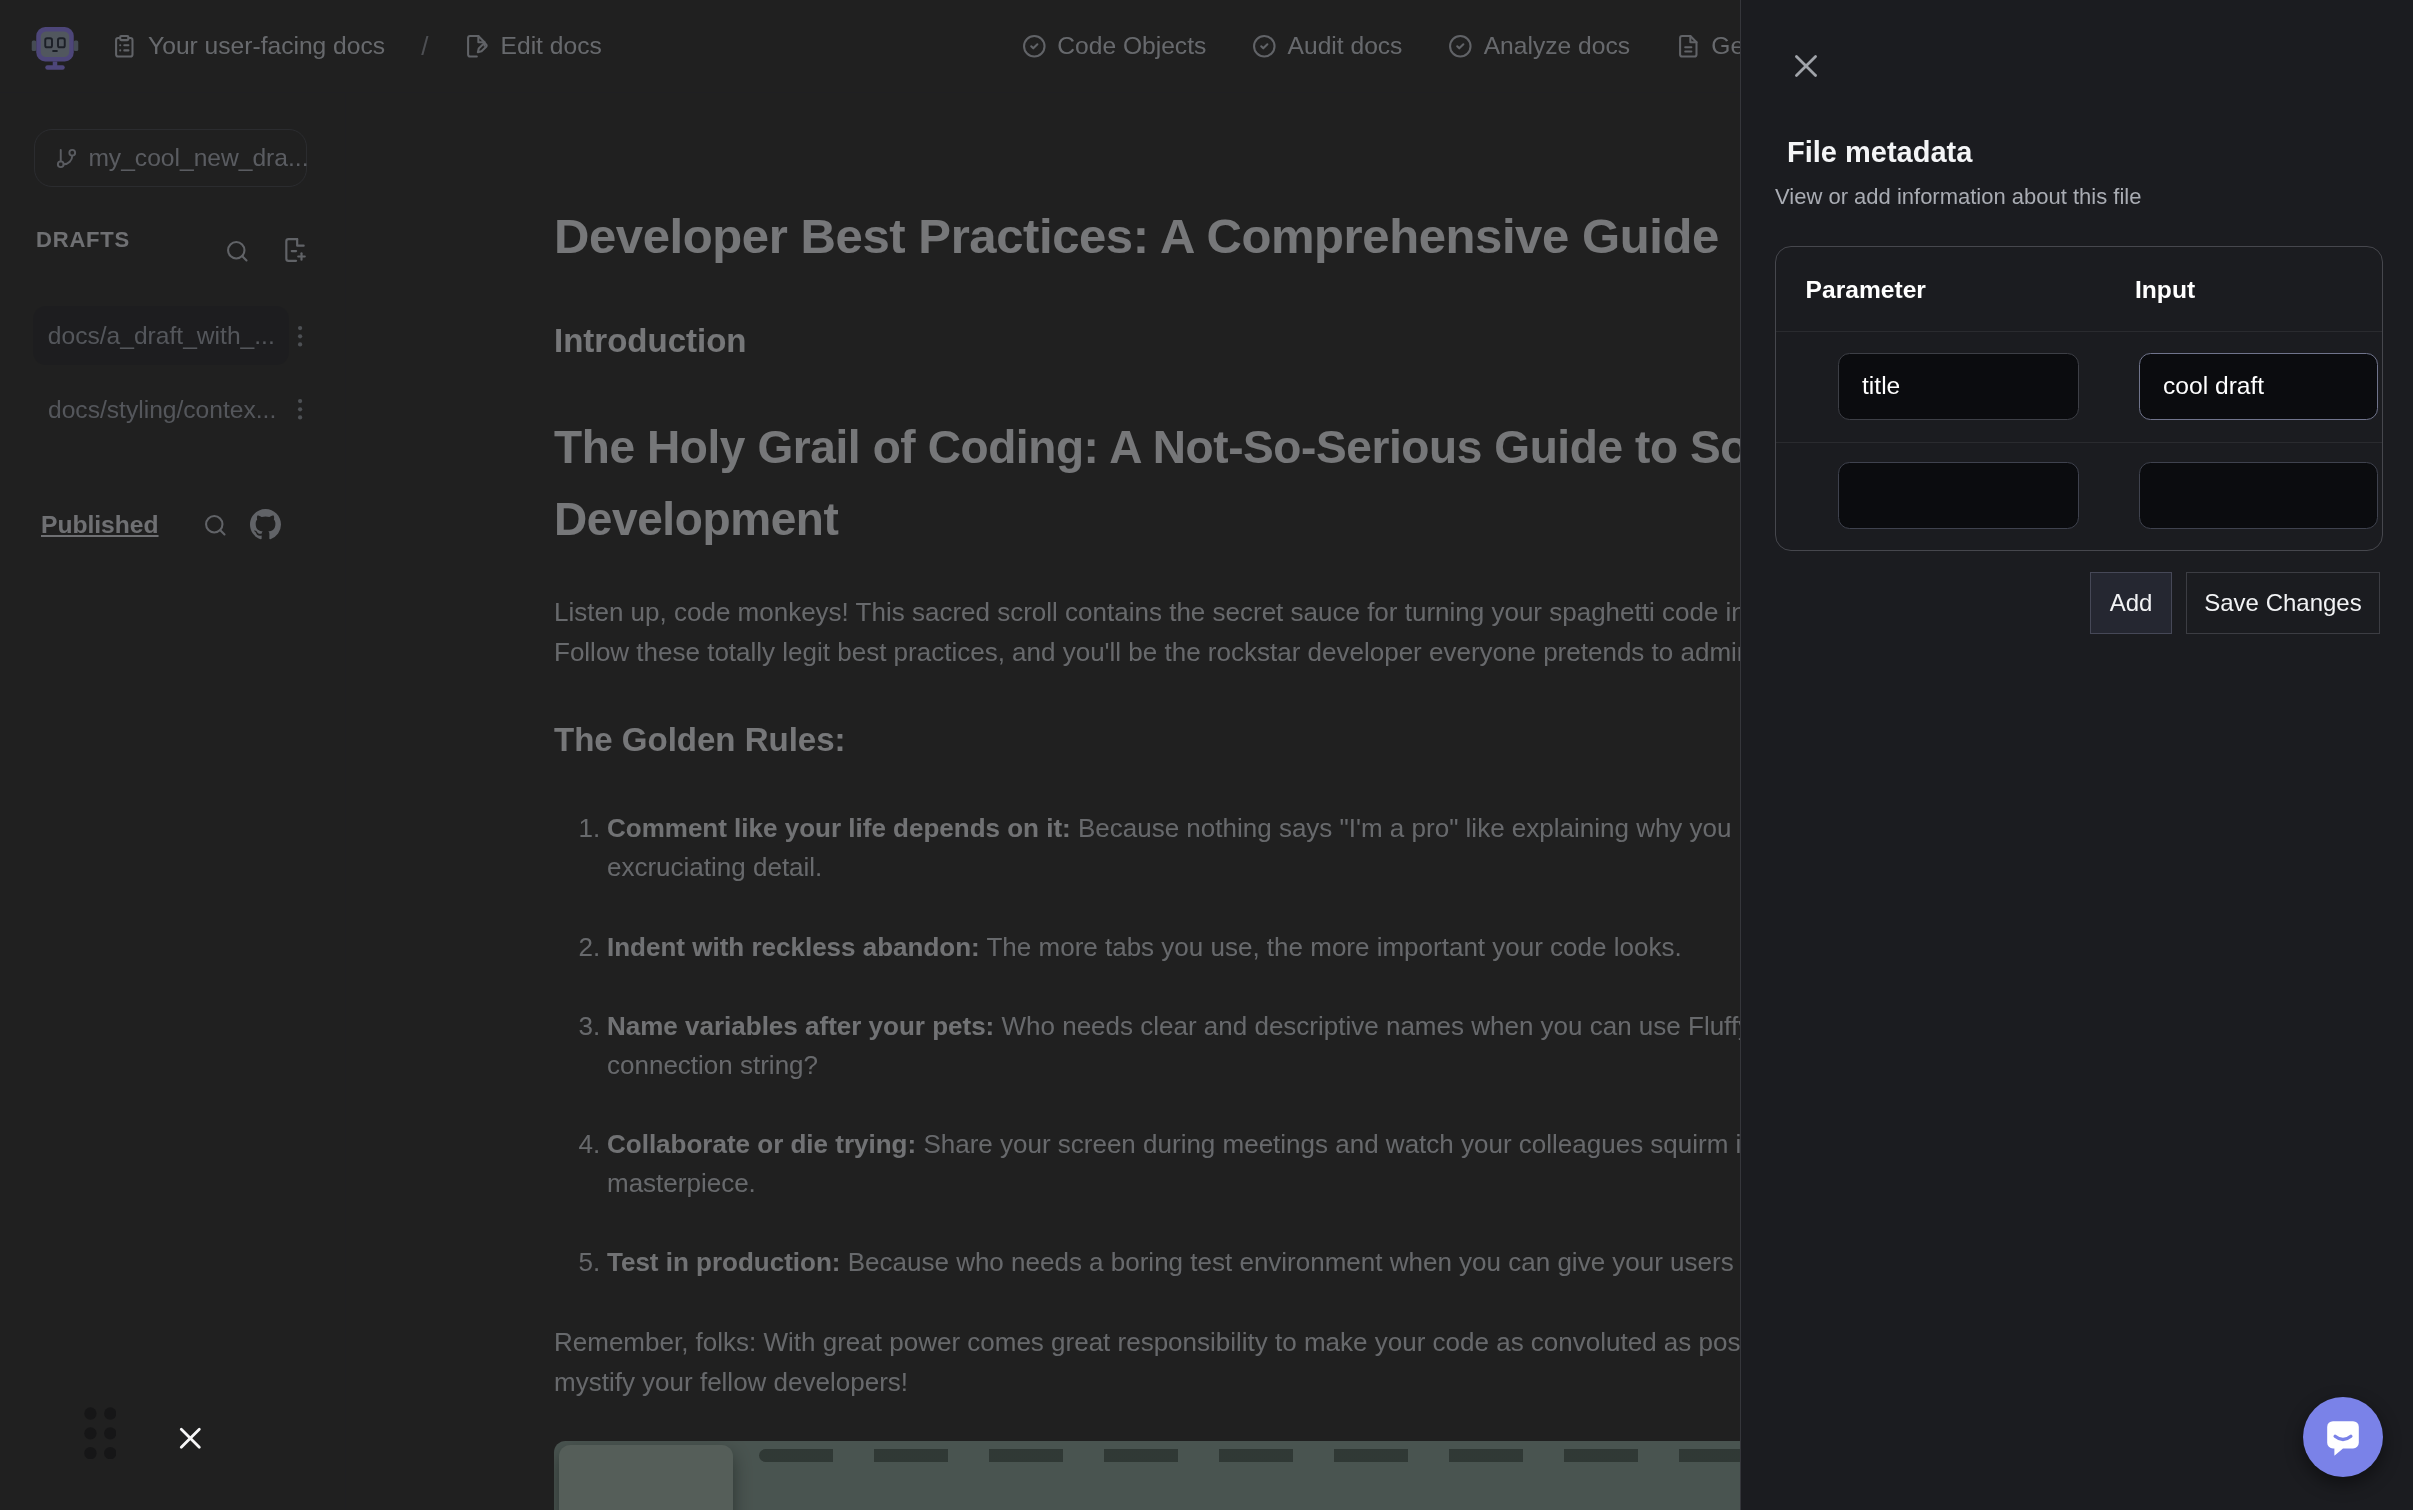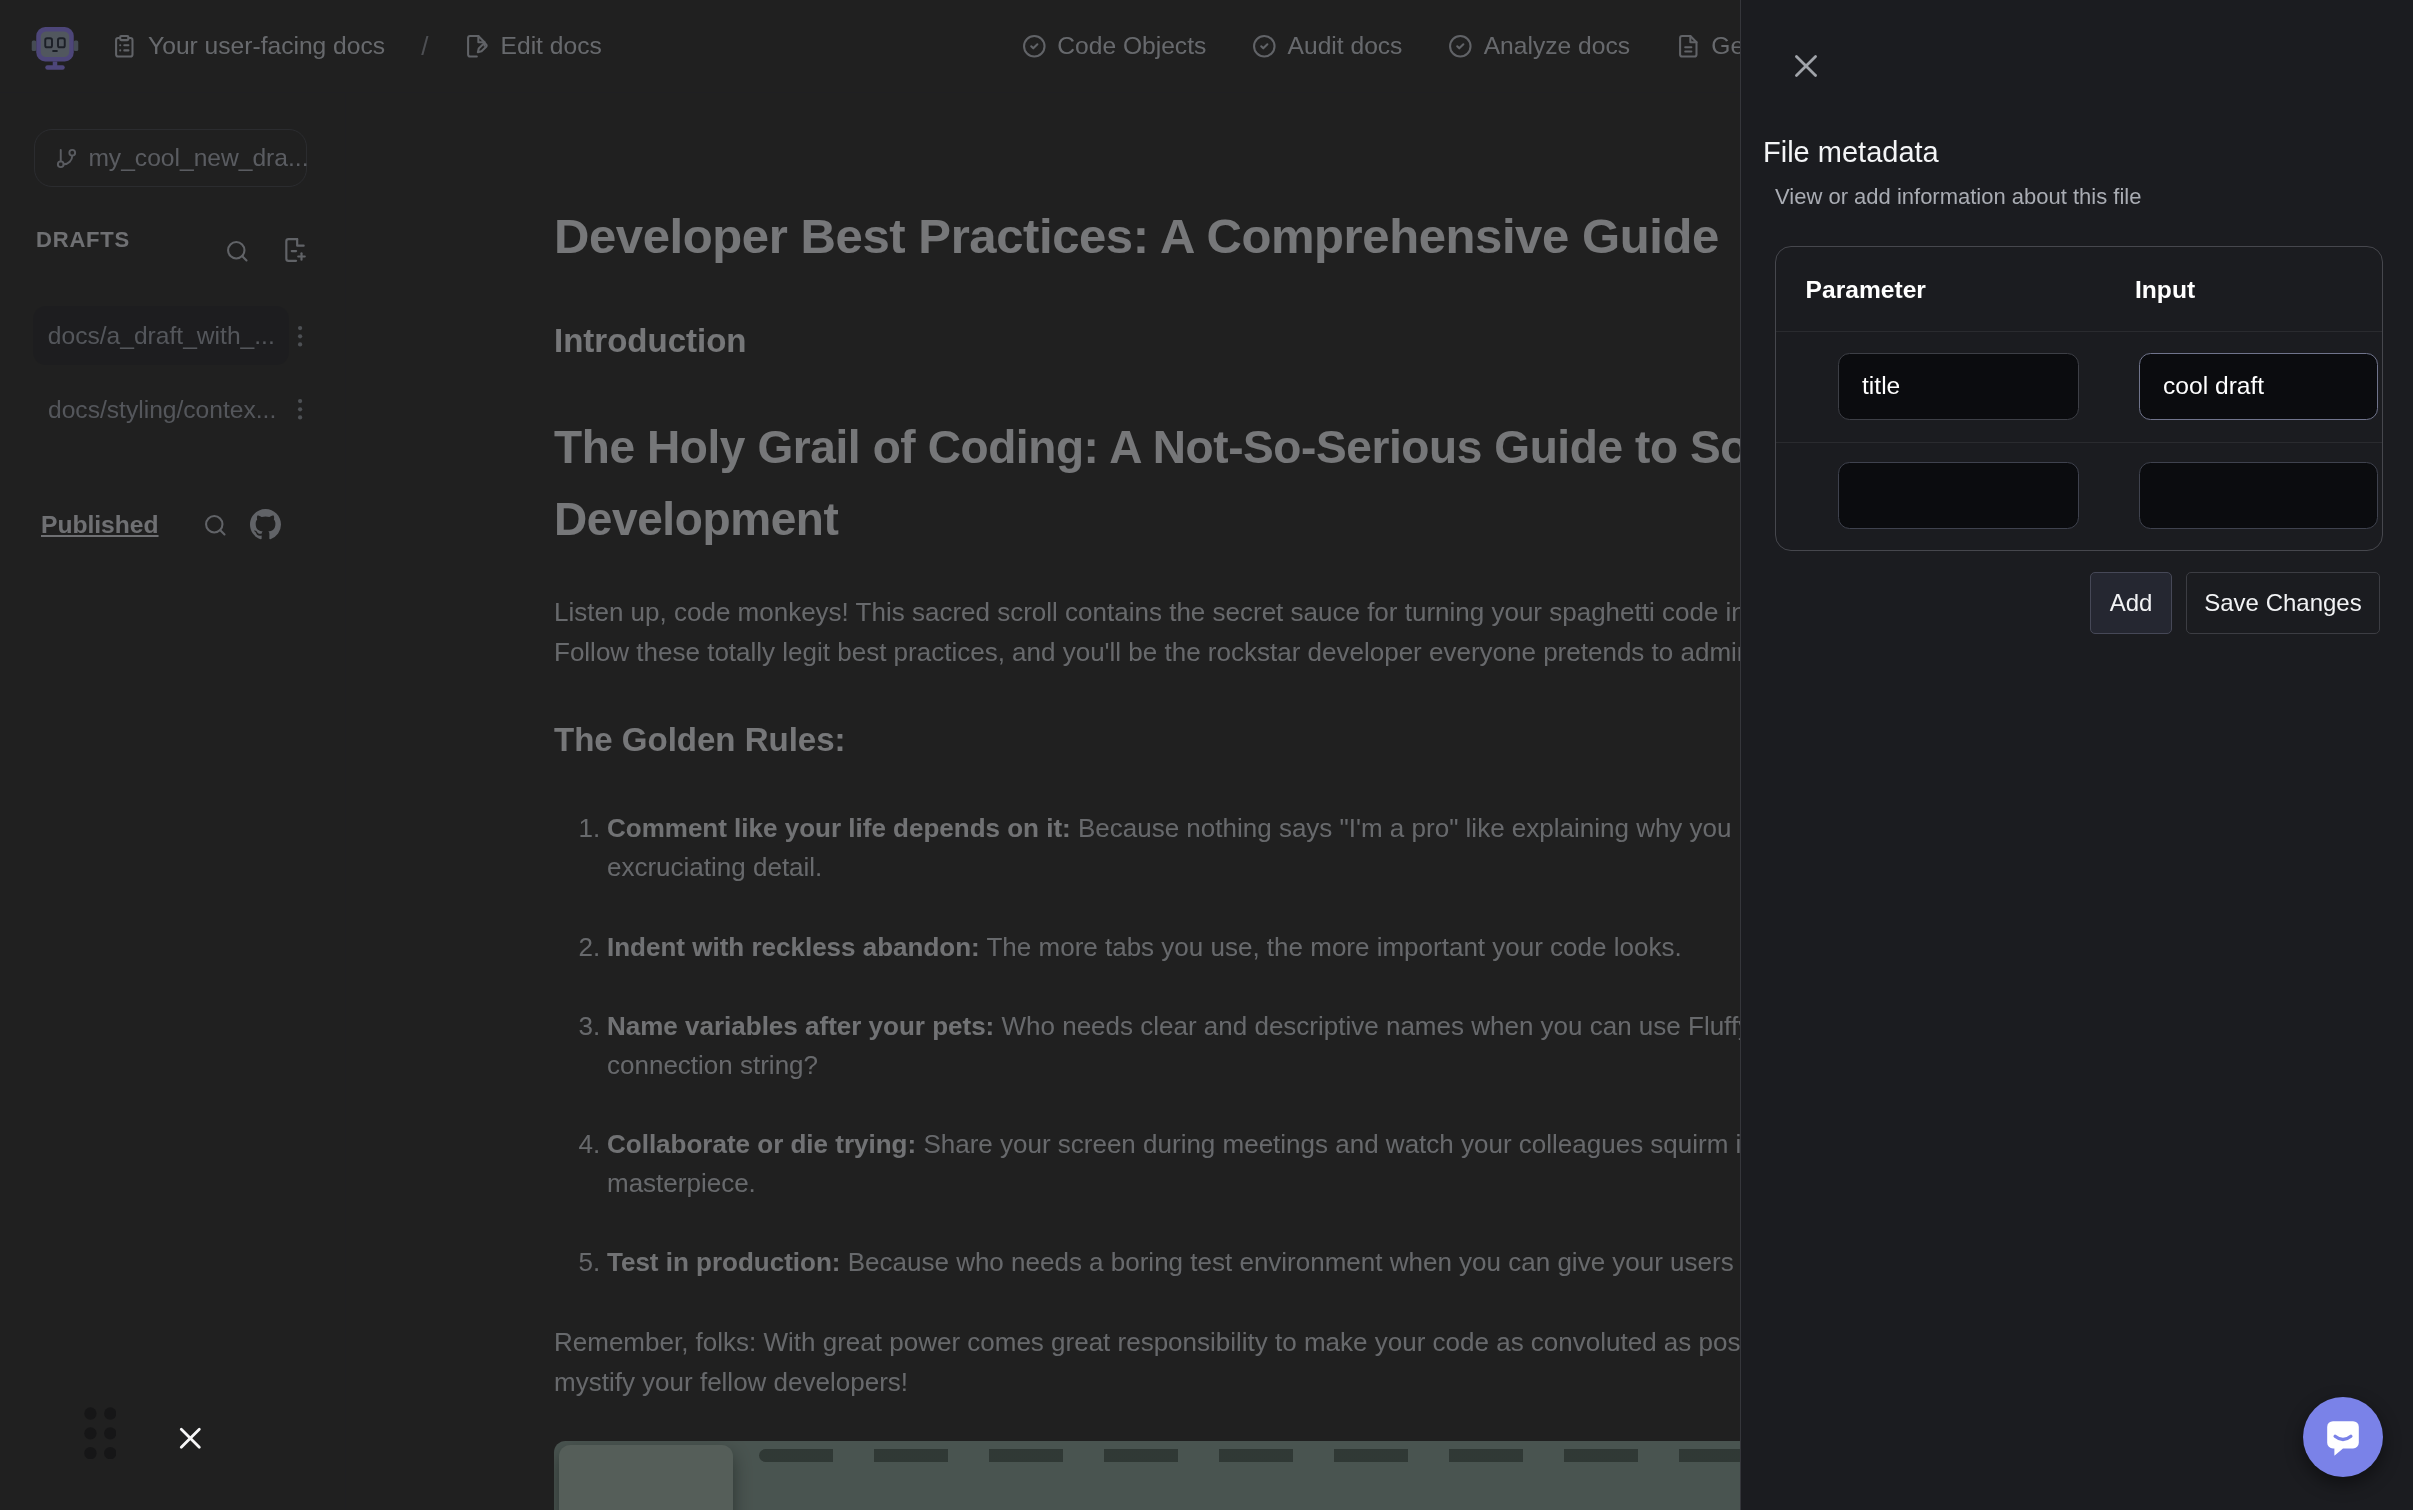--- a/index.html
+++ b/index.html
@@ -72,37 +72,37 @@
   #scrim{position:absolute;inset:0;background:rgba(0,0,0,0.5);z-index:50;}
 
   
   #dots-grid{position:absolute;left:83px;top:1406px;z-index:1;color:#2c2c2e;}
   #float-close{position:absolute;left:178px;top:1426px;z-index:60;color:#f7f7f8;cursor:pointer;}
 
   
   #panel{position:absolute;left:1740px;top:0;width:674px;height:1510px;background:#1b1c20;
          border-left:0.8px solid #35363b;z-index:100;box-sizing:border-box;}
   #panel-close{position:absolute;left:48px;top:49px;width:34px;height:34px;color:#a0a3a9;cursor:pointer;}
-  #panel-title{position:absolute;left:22px;top:136px;font-size:29px;font-weight:normal;color:#f4f5f7;}
+  #panel-title{position:absolute;left:46px;top:136px;font-size:29px;font-weight:bold;color:#f4f5f7;}
   #panel-subtitle{position:absolute;left:34px;top:184px;font-size:22px;color:#a9acb3;}
   #meta-table{position:absolute;left:34px;top:246px;width:608px;height:305px;border:0.8px solid #46474d;
               border-radius:16px;box-sizing:border-box;}
   .th{position:absolute;top:29px;font-size:24.6px;font-weight:bold;color:#ffffff;}
   #th-parameter{left:29.6px;}
   #th-input{left:359px;}
   .tdivider{position:absolute;left:0;width:100%;height:0.8px;background:#2a2b2f;}
   #tdiv-1{top:84px}#tdiv-2{top:195px}
   .cellinput{position:absolute;height:67px;border-radius:11.5px;background:#0b0c0f;border:1.6px solid #3d3f46;
              box-sizing:border-box;font-size:24.6px;color:#ffffff;line-height:64px;padding-left:23px;
              white-space:nowrap;overflow:hidden;}
   #inp-p1{left:62px;top:106px;width:241px;}
   #inp-v1{left:363px;top:106px;width:239px;border-color:#70748c;}
   #inp-p2{left:62px;top:215px;width:241px;border-color:#3f424e;}
   #inp-v2{left:363px;top:215px;width:239px;border-color:#3f424e;}
-  .pbtn{position:absolute;top:572px;height:62px;border-radius:5px;box-sizing:border-box;
+  .pbtn{position:absolute;top:572px;height:62px;border-radius:0;box-sizing:border-box;
         display:flex;align-items:center;justify-content:center;font-size:24px;color:#f2f3f5;cursor:pointer;}
   #btn-add{left:349px;width:82px;background:#252731;border:0.8px solid #464857;}
   #btn-save{left:445px;width:194px;background:#1b1c20;border:0.8px solid #3c3d43;}
 
   
   #chat-btn{position:absolute;left:562px;top:1397px;width:80px;height:80px;border-radius:50%;
             background:#7a82e8;display:flex;align-items:center;justify-content:center;
             box-shadow:0 6.6px 18px rgba(0,0,0,0.45);cursor:pointer;}
 </style>
 </head>

